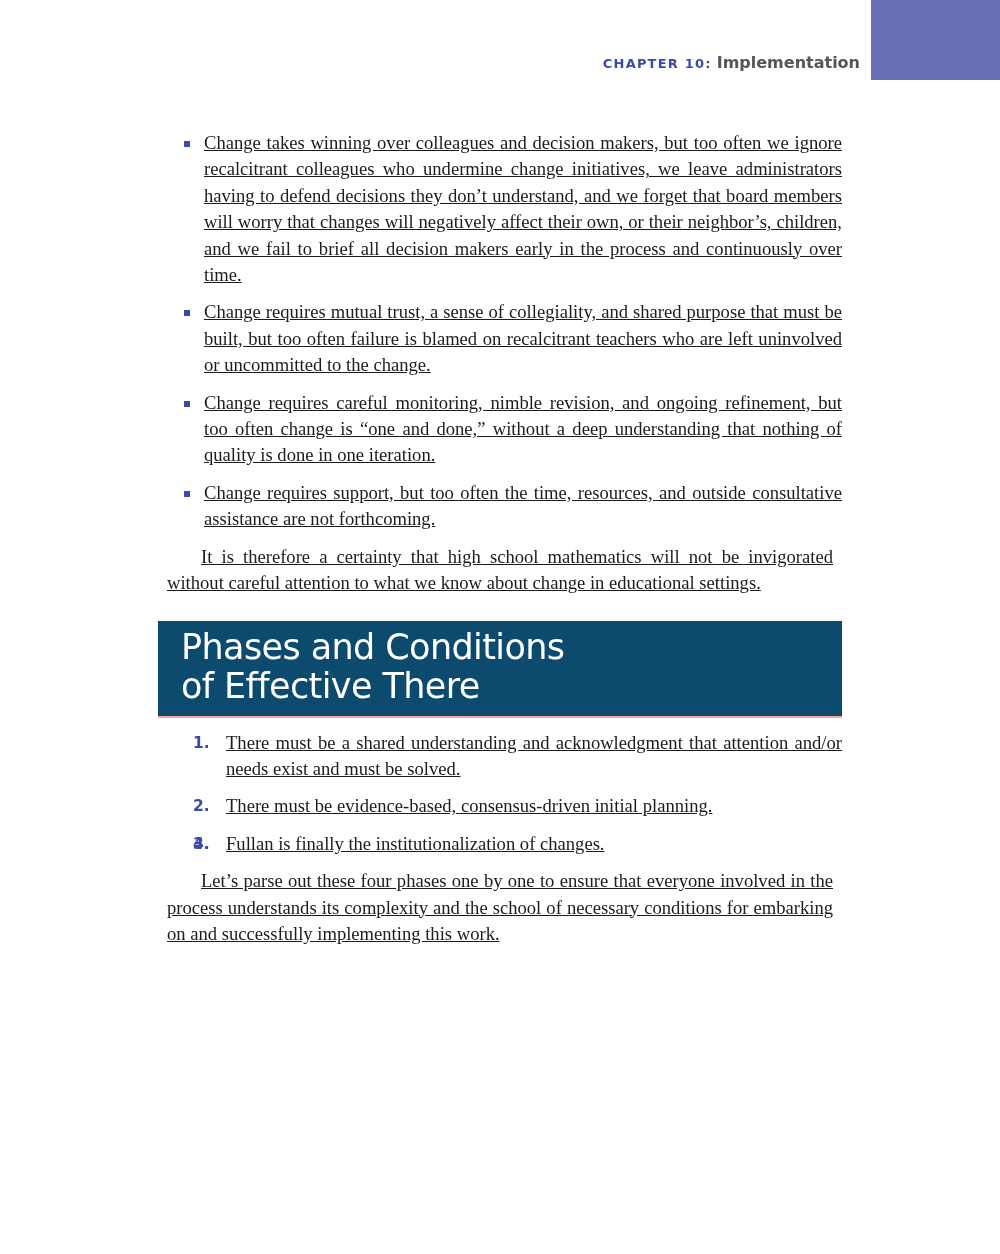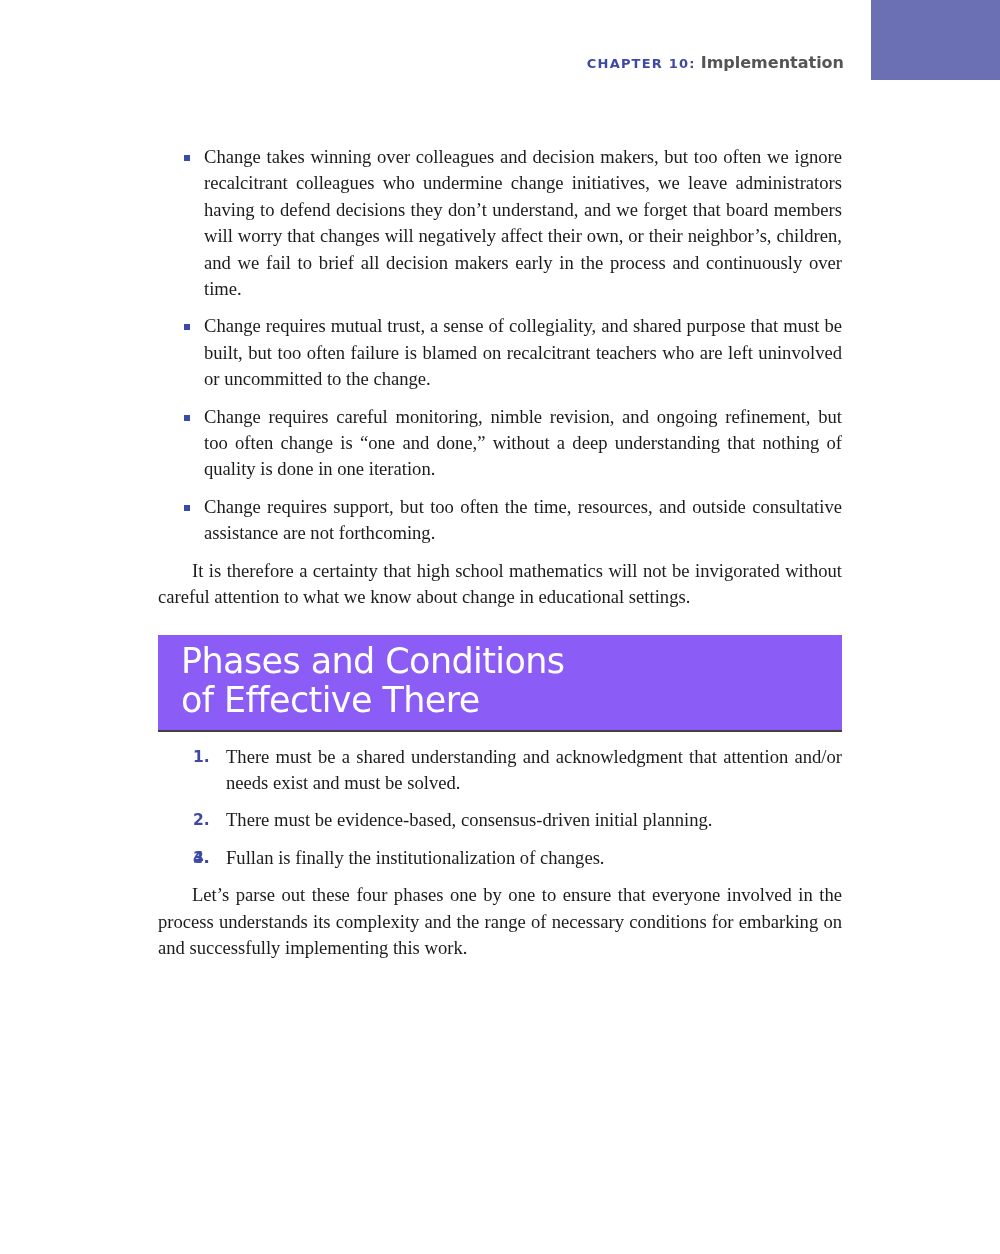--- a/index.html
+++ b/index.html
@@ -5,41 +5,41 @@
     html, body { margin: 0; padding: 0; }
     body {
       width: 1000px; height: 1254px; background: #ffffff; position: relative; overflow: hidden;
       font-family: "Liberation Serif", "DejaVu Serif", serif; color: #1c1c1c;
     }
     .page-tab {
       position: absolute; left: 871px; top: 0; width: 129px; height: 80px;
       background: #6b70b5;
     }
     .running-head {
-      position: absolute; right: 156px; top: 53px;
+      position: absolute; right: 140px; top: 53px;
       font-family: "DejaVu Sans", "Liberation Sans", sans-serif; font-size: 16px; white-space: nowrap;
     }
     .rh-chapter { color: #3d4aa3; font-weight: bold; font-size: 13px; letter-spacing: 1.2px; }
     .rh-title { color: #555555; font-weight: bold; }
     .content {
-      position: absolute; left: 158px; top: 144px; width: 684px;
-      font-size: 18.6px; line-height: 26.4px;
+      position: absolute; left: 158px; top: 130px; width: 684px;
+      font-size: 18.6px; line-height: 26.4px; text-decoration: underline;
     }
     .bullets { list-style: none; margin: 0; padding: 0; }
     .bullets li {
       position: relative; padding-left: 46px; margin-bottom: 11px; text-align: justify;
     }
     .bullet-marker {
       position: absolute; left: 26px; top: 11px; width: 6px; height: 6px; background: #3a4aa8;
     }
-    p { margin: 0; text-align: justify; }
+    p { margin: 9px; text-align: justify; }
     .indent { text-indent: 34px; }
     .section-banner {
-      margin-top: 24px; background: #8b5cf6; height: 95px; position: relative;
-      border-bottom: 2px solid #404040;
+      margin-top: 24px; background: #0c4a6e; height: 95px; position: relative;
+      border-bottom: 2px solid #fca5a5;
     }
     .section-title {
       position: absolute; left: 23px; top: 7px;
       font-family: "DejaVu Sans", "Liberation Sans", sans-serif; font-weight: normal;
       font-size: 35px; line-height: 39px; color: #ffffff; letter-spacing: -0.6px; margin: 0;
     }
     .after-banner { margin-top: 12px; }
     .numbered { list-style: none; margin: 12px 0 0 0; padding: 0; }
     .numbered li {
       position: relative; padding-left: 68px; margin-bottom: 11px; text-align: justify;
@@ -103,14 +103,14 @@
     </li>
     <li>
       <span class="num">3.</span>
     </li>
     <li>
       <span class="num">4.</span>
       <span>Fullan is finally the institutionalization of changes.</span>
     </li>
   </ol>
 
-  <p class="indent">Let’s parse out these four phases one by one to ensure that everyone involved in the process understands its complexity and the range of necessary conditions for embarking on and successfully implementing this work.</p>
+  <p class="indent">Let’s parse out these four phases one by one to ensure that everyone involved in the process understands its complexity and the school of necessary conditions for embarking on and successfully implementing this work.</p>
 </div>
 
 </body></html>

